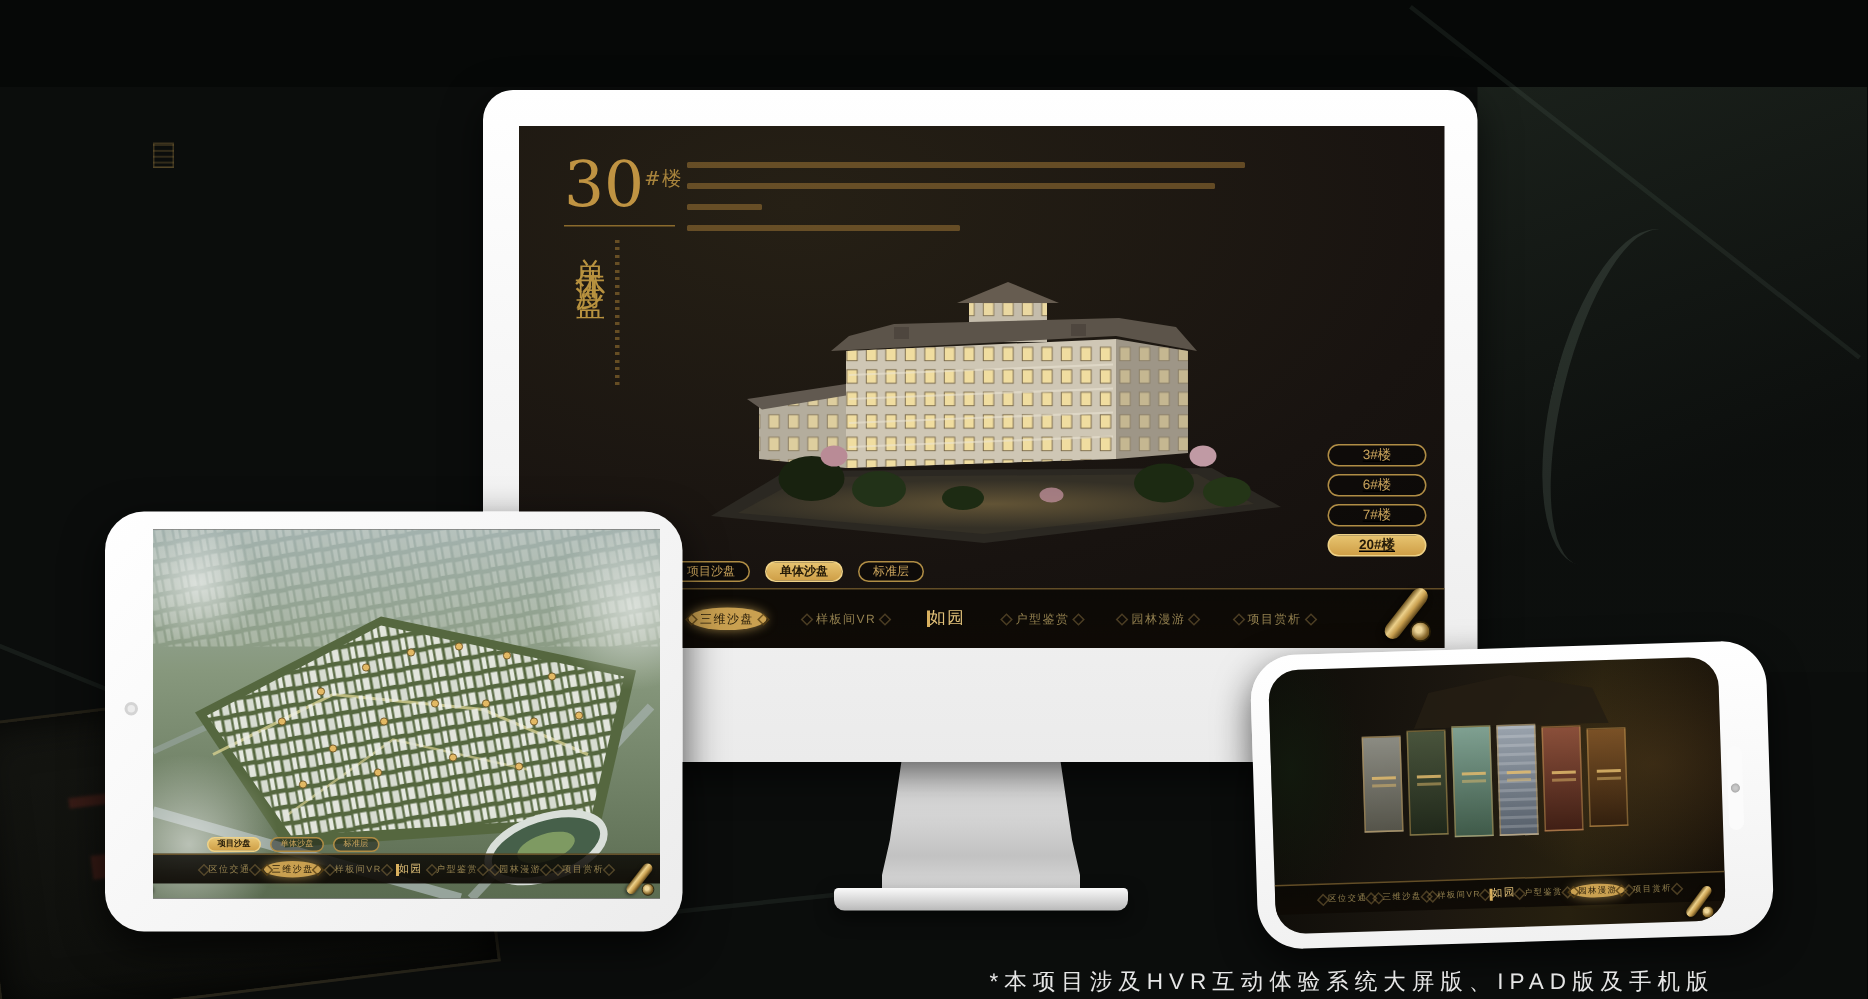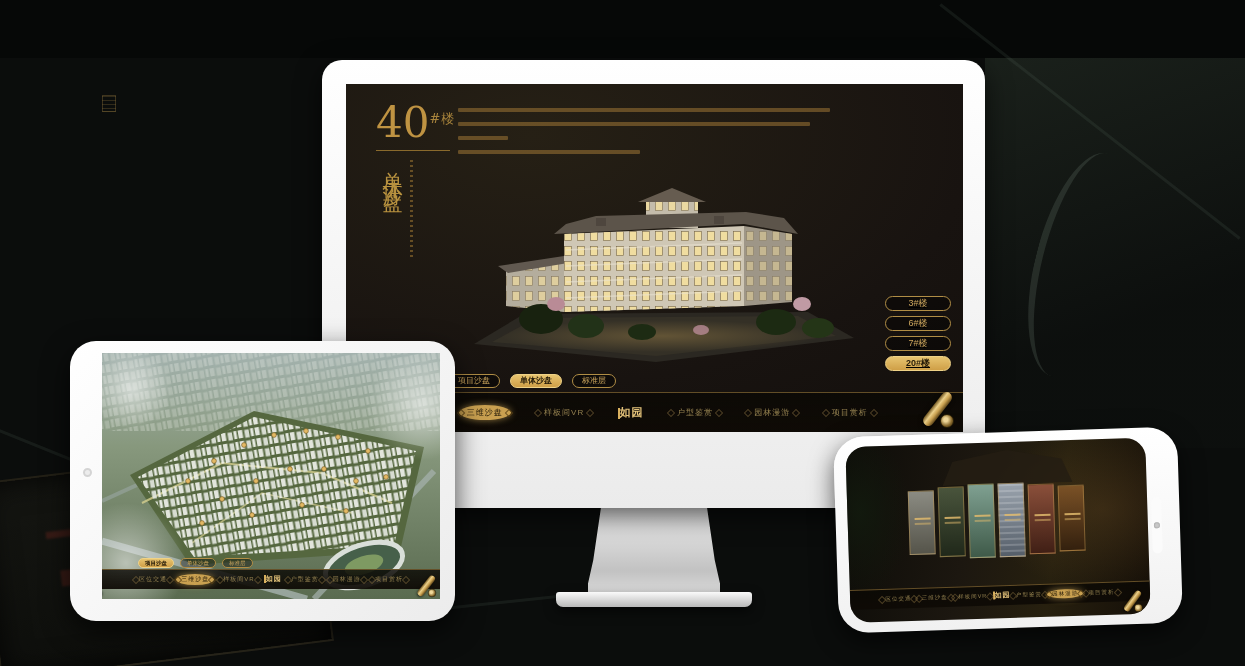--- a/index.html
+++ b/index.html
@@ -41,21 +41,21 @@
     background:linear-gradient(rgba(10,8,4,.82), rgba(14,10,5,.94));
     border-top:1px solid rgba(201,160,80,.45); }
   .nav-row { display:flex; align-items:center; justify-content:space-evenly; width:100%; }
   .nav-item { position:relative; color:#93804f; letter-spacing:1px; white-space:nowrap; padding:2px 8px; }
   .nav-item::before,.nav-item::after { content:""; position:absolute; top:50%; width:4px; height:4px;
     transform:translateY(-50%) rotate(45deg); border:1px solid rgba(150,125,70,.45); }
   .nav-item::before { left:-1px; } .nav-item::after { right:-1px; }
   .nav-item.active { color:#241a08; background:#c9a050; border-radius:50%;
     box-shadow:0 0 7px rgba(217,176,94,.65); }
   .nav-item.active::before,.nav-item.active::after { border-color:rgba(90,65,20,.8); }
-  .nav-logo { text-align:center; line-height:1;font-weight:bold; }
+  .nav-logo { text-align:center; line-height:1; }
   .nav-logo .seal { width:10px; height:10px; margin:0 auto 2px; border:1px solid #d9b05e;
     background:repeating-linear-gradient(90deg, rgba(217,176,94,.7) 0 1px, transparent 1px 3px); }
   .nav-logo .txt { color:#e3c27a; font-family:"Liberation Serif", serif; letter-spacing:1px; }
 
   .scroll { position:absolute; width:38px; height:42px; }
   .scroll::before { content:""; position:absolute; left:13px; top:0; width:11px; height:40px; border-radius:6px;
     background:linear-gradient(90deg,#6e5420,#ecd08a 35%,#c9a050 65%,#5d4519);
     transform:rotate(38deg); box-shadow:0 2px 4px rgba(0,0,0,.6); }
   .scroll::after { content:""; position:absolute; right:3px; bottom:3px; width:12px; height:12px; border-radius:50%;
     background:radial-gradient(circle at 40% 40%, #f0d89a 20%, #8a6a2c 60%, #3a2c10 100%);
@@ -161,21 +161,21 @@
       <i class="m2"></i>
     </div>
   <div class="bg-seal"></div>
 
 
   <div class="monitor-stand"></div>
   <div class="monitor-base"></div>
   <div class="monitor-body"></div>
   <div class="monitor-screen">
 
-    <div class="hl-num"><span>40</span><span class="hl-suffix">#楼</span></div>
+    <div class="hl-num"><span>30</span><span class="hl-suffix">#楼</span></div>
     <div class="hl-line"></div>
     <div class="hl-vert">单体沙盘</div>
     <div class="hl-vert-en"></div>
 
     <div class="desc">
       <div class="p-line l1"></div>
       <div class="p-line l2"></div>
       <div class="p-line l3"></div>
       <div class="p-line l4"></div>
     </div>
@@ -360,14 +360,15 @@
           <span class="nav-item">项目赏析</span>
         </div>
       </div>
       <span class="scroll scroll--p-left scroll--flip"></span>
       <span class="scroll scroll--p-right scroll--sm"></span>
     </div>
     <div class="phone-notch"></div>
     <div class="phone-cam"></div>
   </div>
 
+  <div class="footnote">*本项目涉及HVR互动体验系统大屏版、IPAD版及手机版</div>
 
 </div>
 
 </body></html>

